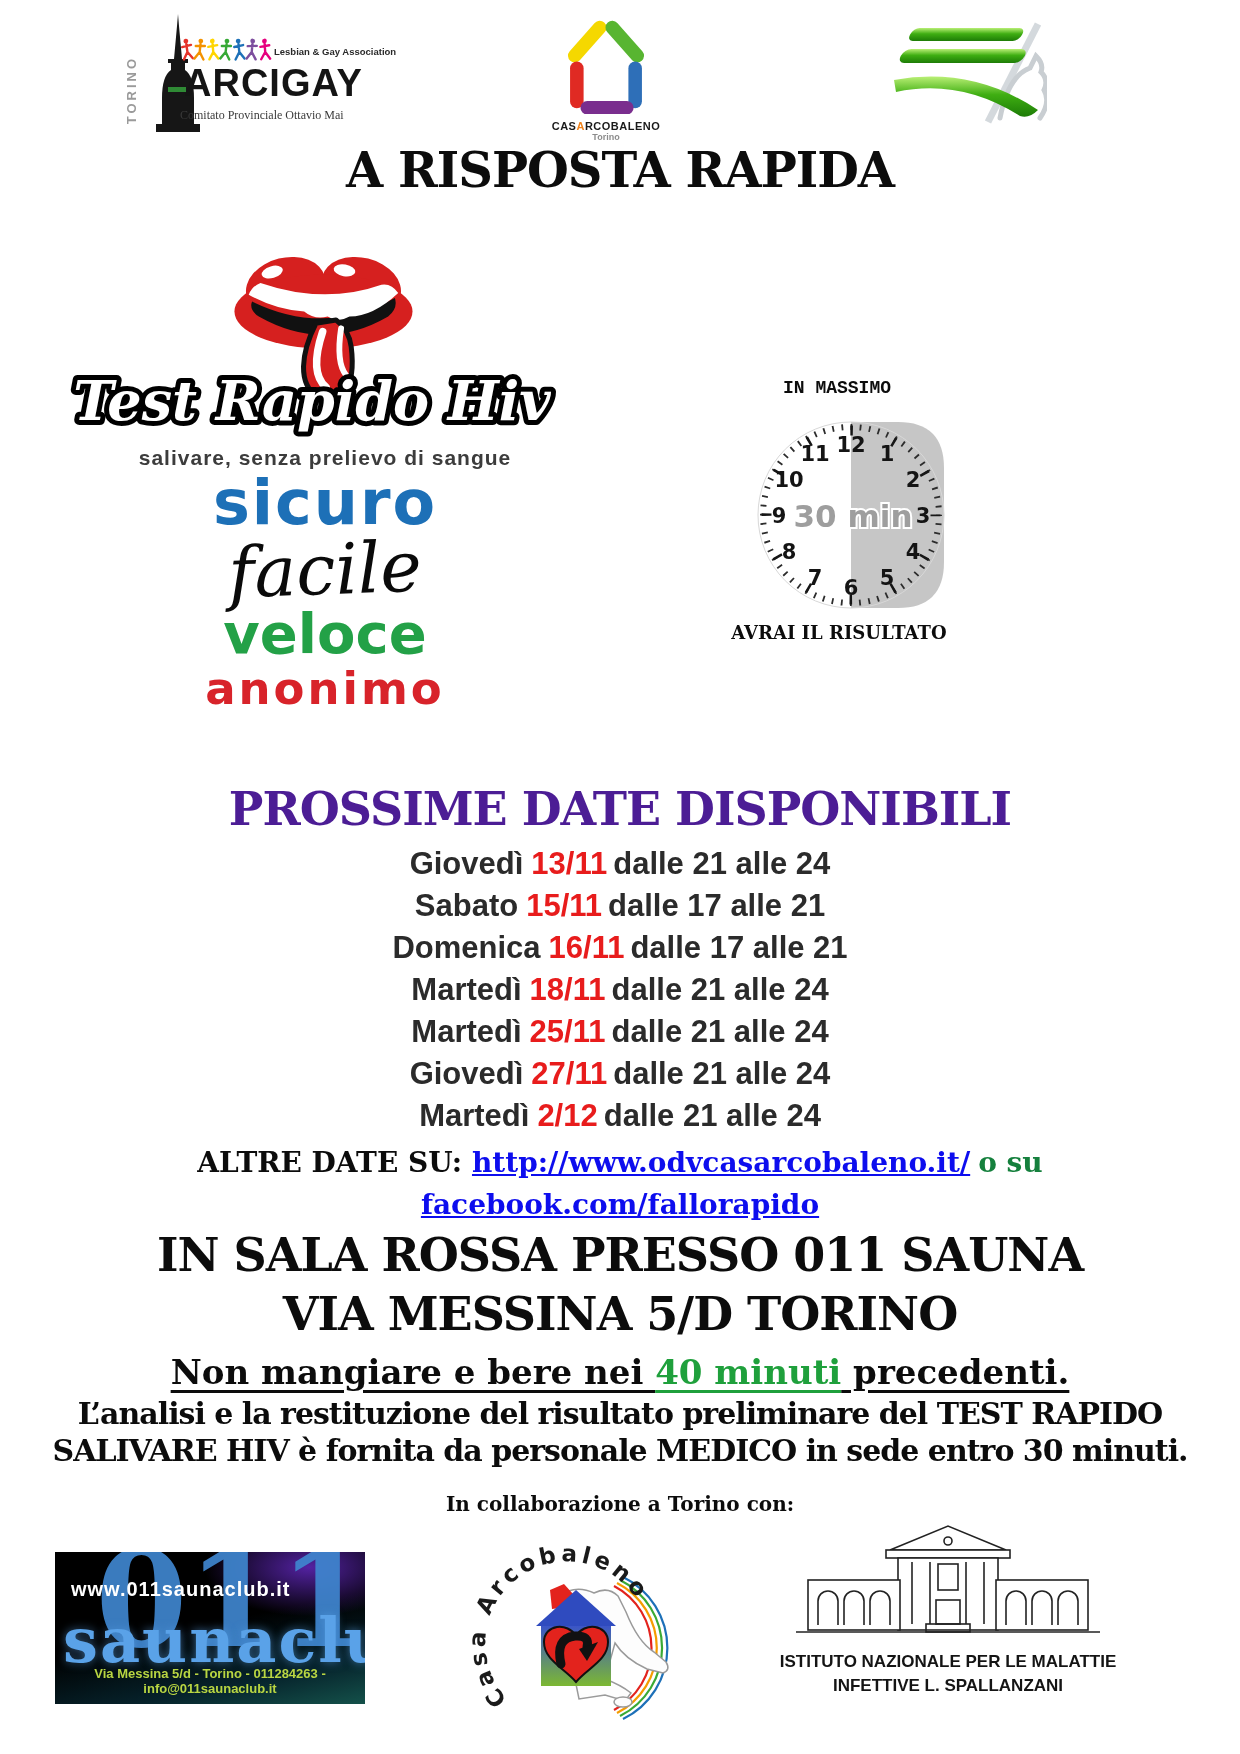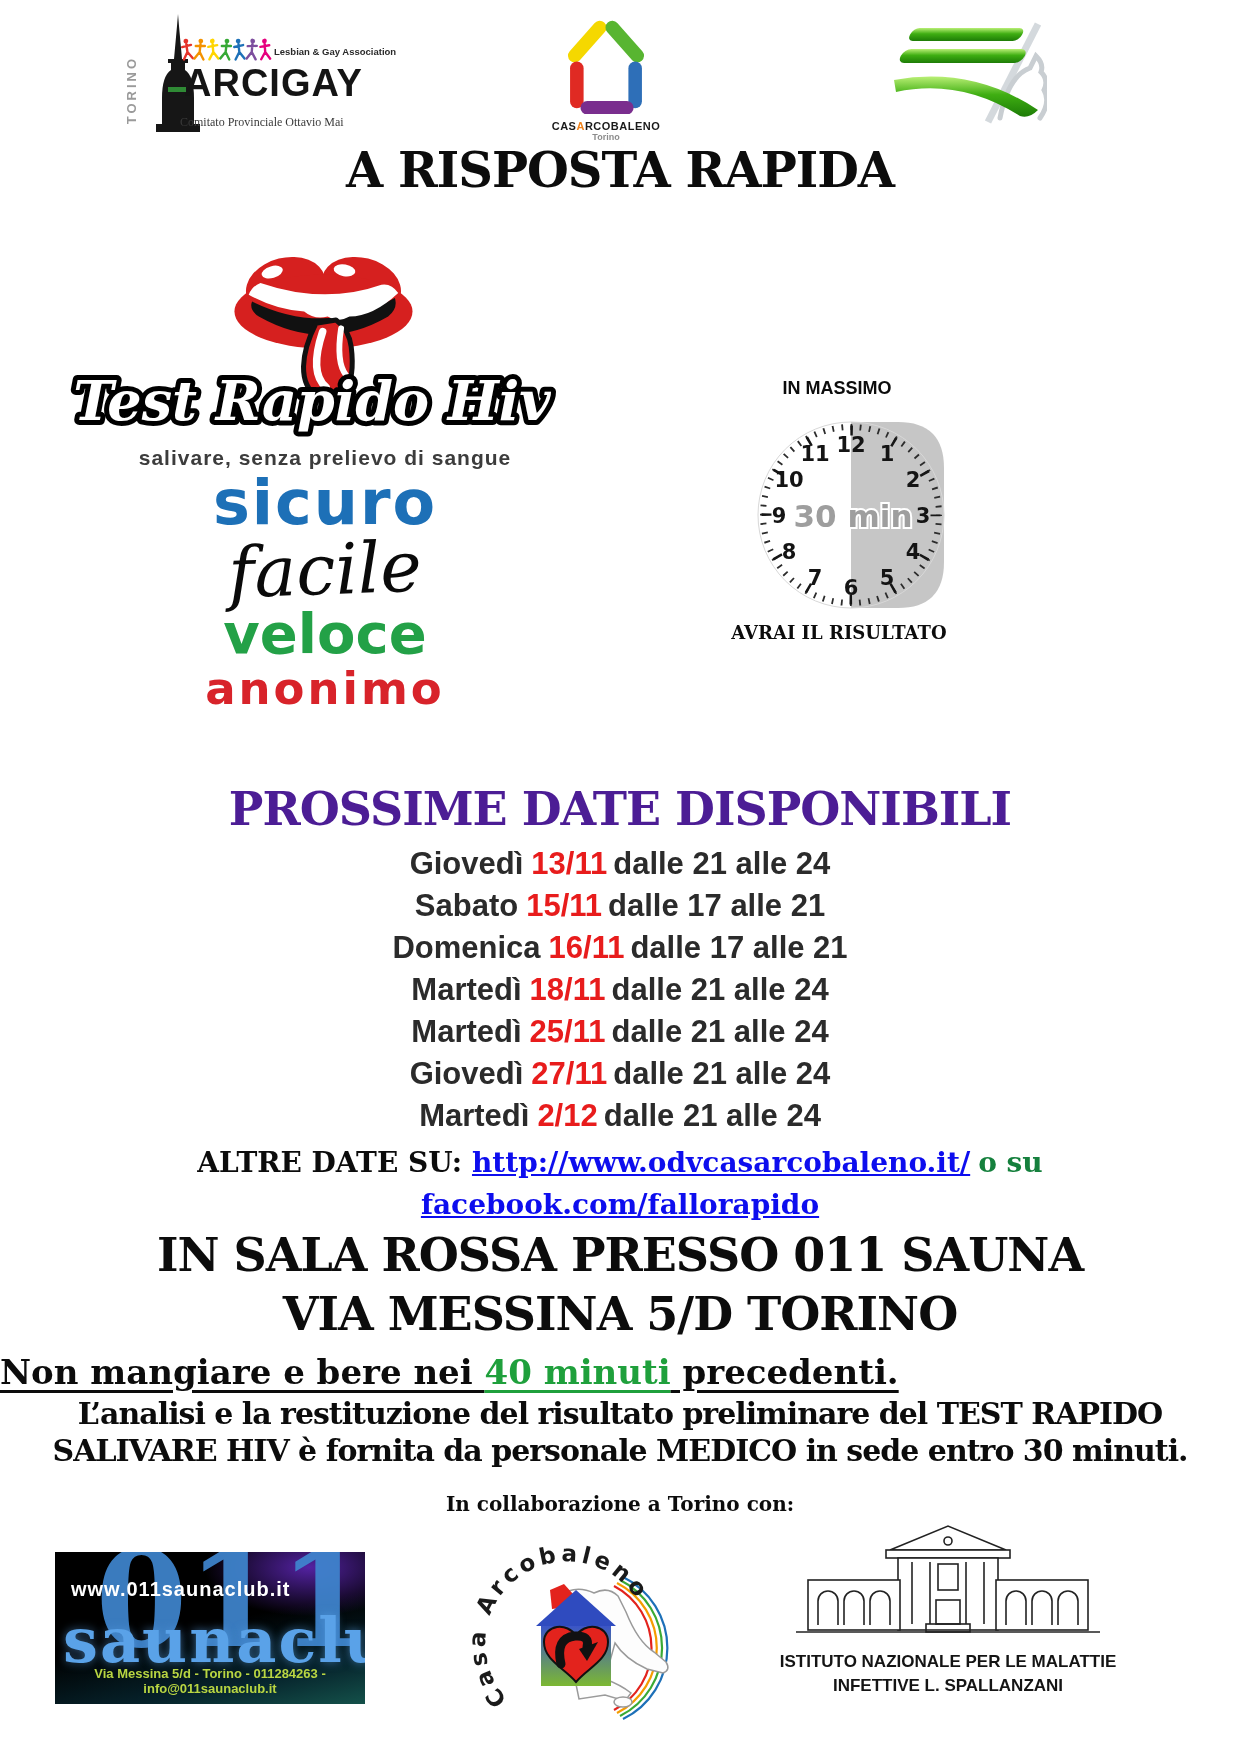--- a/index.html
+++ b/index.html
@@ -9,21 +9,21 @@
 
   
   .arcigay{left:128px;top:12px;width:280px;height:122px;}
   .arcigay .vert{position:absolute;left:-4px;top:44px;writing-mode:vertical-rl;transform:rotate(180deg);
     color:#9a9a9a;font-weight:bold;font-size:13px;letter-spacing:3px;font-family:"Liberation Sans",sans-serif;}
   .arcigay .assoc{position:absolute;left:146px;top:34px;font-size:9.5px;font-weight:bold;color:#2a2a2a;}
   .arcigay .name{position:absolute;left:56px;top:50px;font-size:38px;font-weight:bold;color:#141414;
     letter-spacing:1px;font-family:"Liberation Sans",sans-serif;}
   .arcigay .dash{position:absolute;left:40px;top:75px;width:18px;height:5px;background:#2f8a35;}
   .arcigay .committee{position:absolute;left:52px;top:96px;font-size:12px;color:#3a3a3a;
-    font-family:"Liberation Serif",serif;margin-top:7px;}
+    font-family:"Liberation Serif",serif;}
   .casarc{left:528px;top:14px;width:156px;height:136px;text-align:center;}
   .casarc .wordmark{margin-top:2px;font-size:11px;font-weight:bold;letter-spacing:.5px;color:#1a1a1a;}
   .casarc .wordmark .accent{color:#f08119;}
   .casarc .city{font-size:9px;color:#8c8c8c;font-weight:bold;}
   .horse{left:842px;top:16px;width:205px;height:108px;}
 
   
   .title{left:0;top:144px;width:1240px;text-align:center;font-family:"DejaVu Serif",serif;
     font-weight:bold;font-size:48px;letter-spacing:-1px;color:#0c0c0c;line-height:1.12;}
 
@@ -37,21 +37,21 @@
   .q-sicuro{font-family:"DejaVu Sans",sans-serif;font-weight:bold;font-size:62px;line-height:1.05;
     color:#1d70b7;letter-spacing:2px;}
   .q-facile{font-family:"DejaVu Serif",serif;font-style:italic;font-size:70px;line-height:1.0;
     color:#0a0a0a;transform:rotate(-2deg);}
   .q-veloce{font-family:"DejaVu Sans",sans-serif;font-weight:bold;font-size:56px;line-height:1.05;
     color:#23a147;}
   .q-anonimo{font-family:"DejaVu Sans",sans-serif;font-weight:bold;font-size:45px;line-height:1.1;
     color:#d8232a;letter-spacing:3px;}
 
   
-  .inmassimo{left:742px;top:378px;width:190px;text-align:center;font-family:Liberation Sans, sans-serif;
+  .inmassimo{left:742px;top:378px;width:190px;text-align:center;font-family:Liberation Mono, monospace;
     font-weight:bold;font-size:18px;color:#0c0c0c;}
   .clock{left:750px;top:414px;width:206px;height:202px;}
   .avrai{left:726px;top:622px;width:226px;text-align:center;font-family:"DejaVu Serif",serif;
     font-weight:bold;font-size:18px;color:#0c0c0c;}
 
   
   .dates-heading{left:0;top:782px;width:1240px;text-align:center;font-family:"DejaVu Serif",serif;
     font-weight:bold;font-size:46px;letter-spacing:-1px;color:#4c1d95;}
   .dates{left:0;top:843px;width:1240px;text-align:center;}
   .date-row{font-size:31px;font-weight:bold;color:#2b2b2b;line-height:42px;font-family:"Liberation Sans",sans-serif;}
@@ -61,21 +61,21 @@
     font-weight:bold;font-size:28px;color:#0c0c0c;}
   .altre .lnk{color:#0d0dee;text-decoration:underline;margin-left:10px;}
   .altre .osu{color:#15803d;margin-left:8px;text-decoration:none;}
   .fbline{left:0;top:1188px;width:1240px;text-align:center;font-family:"DejaVu Serif",serif;
     font-weight:bold;font-size:28px;}
   .fbline .lnk{color:#0d0dee;text-decoration:underline;}
 
   
   .venue{left:0;top:1226px;width:1240px;text-align:center;font-family:"DejaVu Serif",serif;
     font-weight:bold;font-size:46px;letter-spacing:-1px;color:#0c0c0c;line-height:1.28;}
-  .warning{left:0;top:1352px;width:1240px;font-family:"DejaVu Serif",serif;
+  .warning{left:0;top:1352px;width:1240px;text-align:center;font-family:"DejaVu Serif",serif;
     font-weight:bold;font-size:34px;color:#0c0c0c;}
   .warning .u{text-decoration:underline;text-decoration-thickness:3px;text-underline-offset:6px;}
   .warning .green{color:#1fa03c;text-decoration:underline;text-decoration-thickness:3px;text-underline-offset:6px;}
   .note{left:40px;top:1396px;width:1160px;text-align:center;font-family:"DejaVu Serif",serif;
     font-weight:bold;font-size:30px;color:#0c0c0c;line-height:1.22;letter-spacing:-1px;}
   .collab{left:0;top:1492px;width:1240px;text-align:center;font-family:"DejaVu Serif",serif;
     font-weight:bold;font-size:20px;color:#0c0c0c;}
 
   
   .sauna{left:55px;top:1552px;width:310px;height:152px;overflow:hidden;

